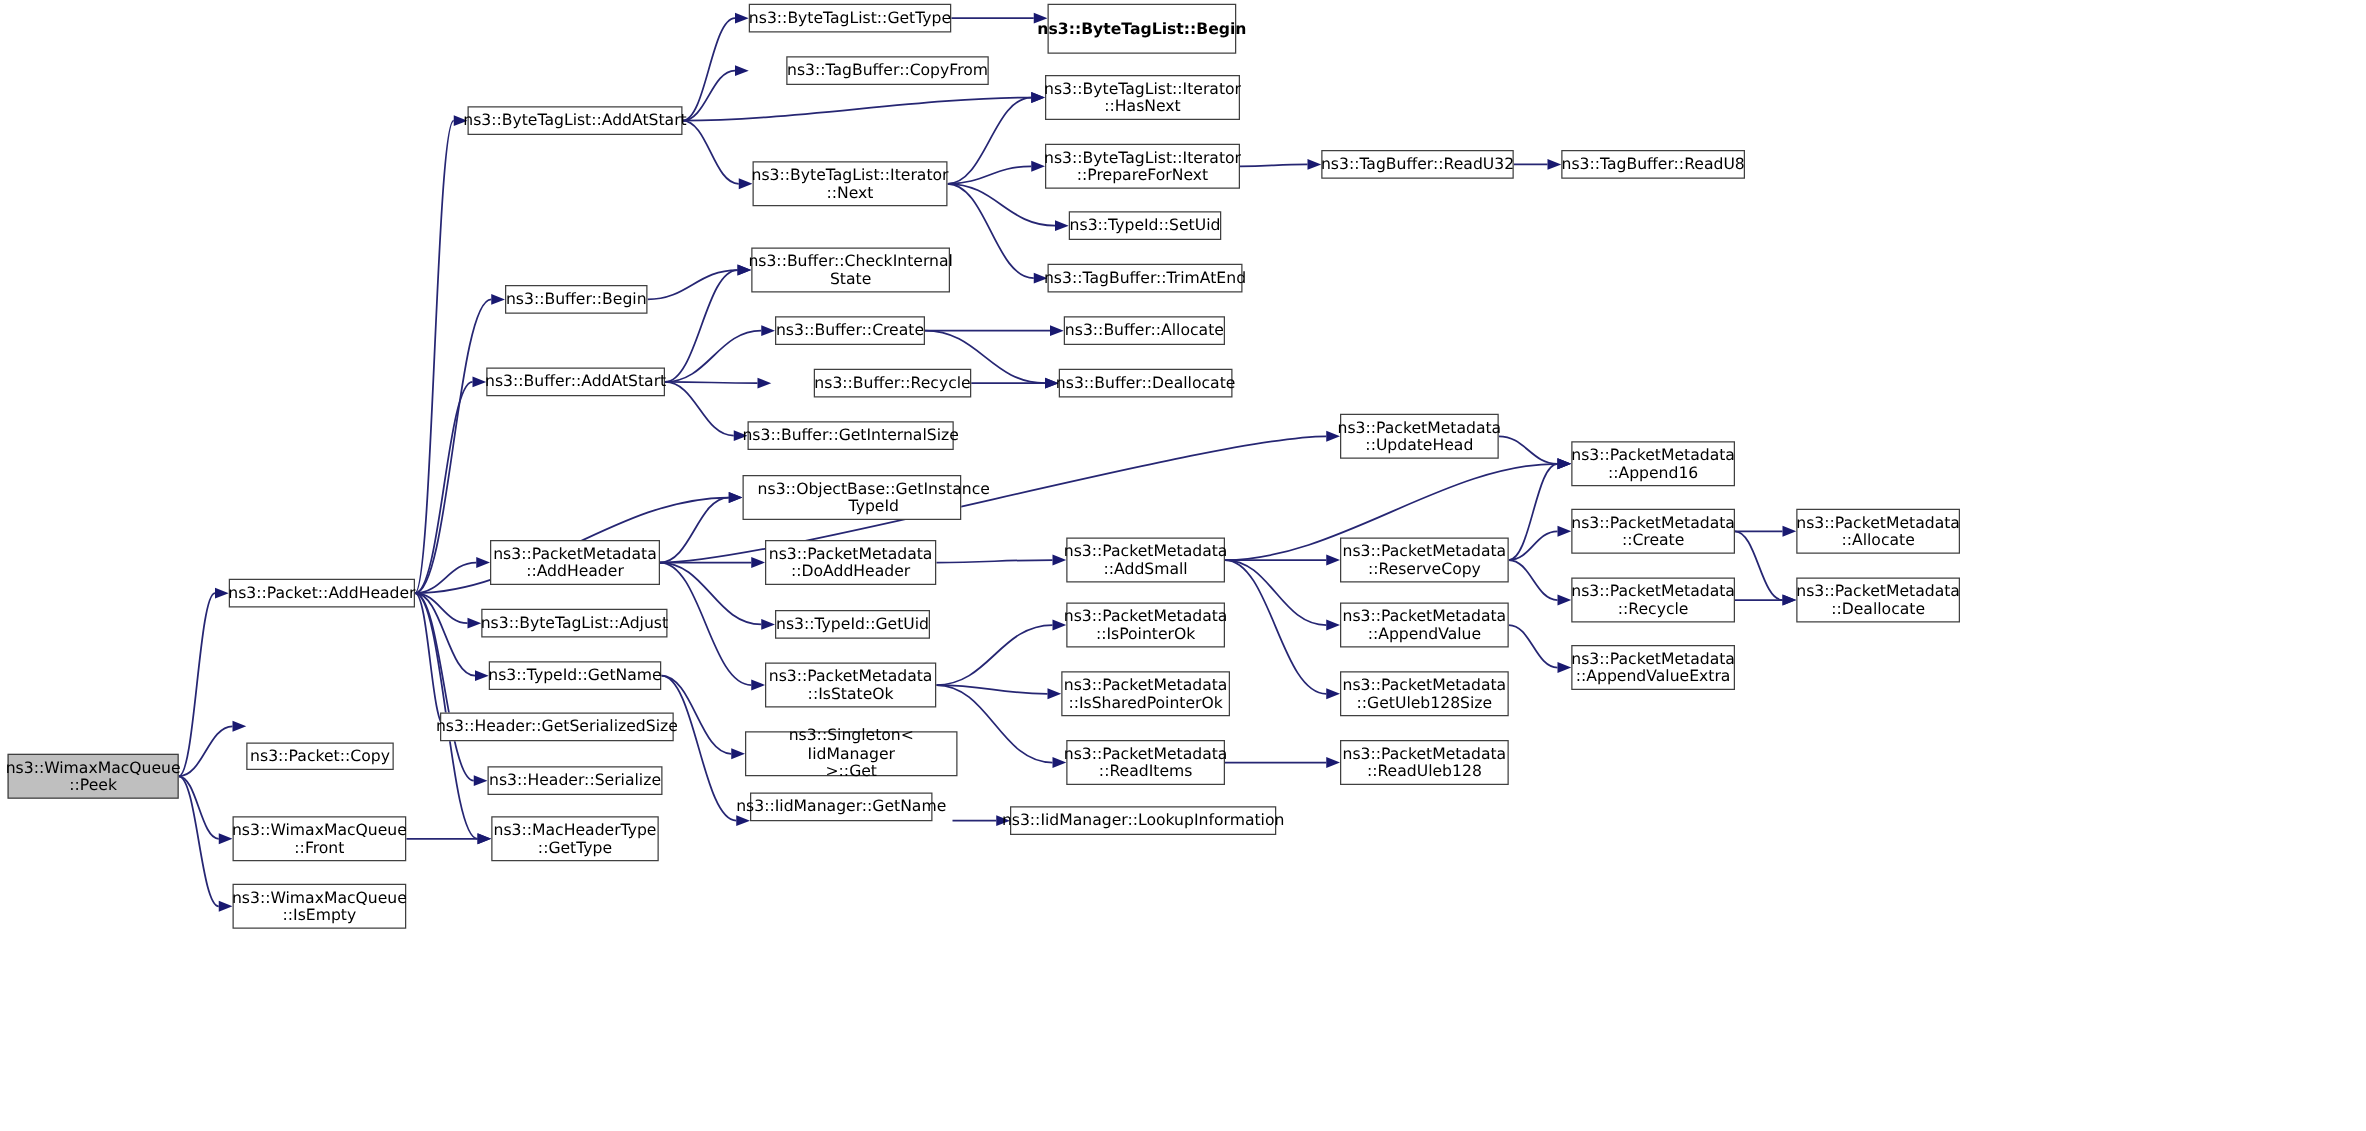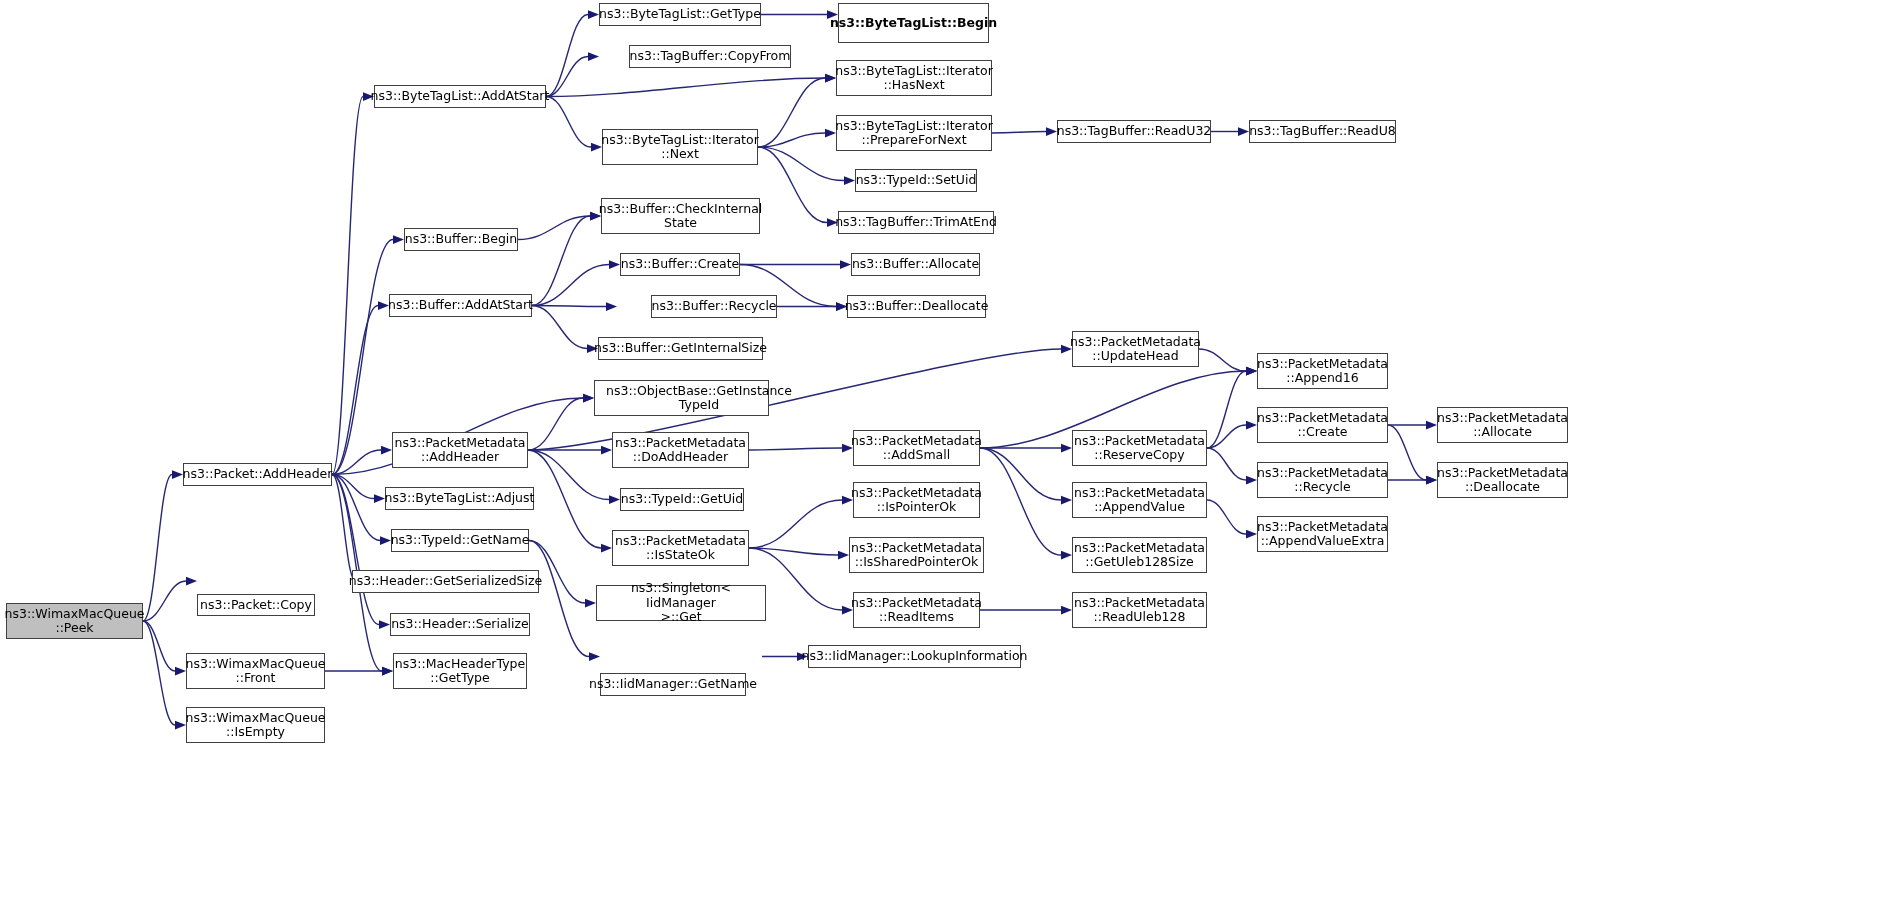--- a/index.html
+++ b/index.html
@@ -184,21 +184,21 @@
       <div class="node" style="left: 598px; top: 337px; width: 165px; height: 23px;">ns3::Buffer::GetInternalSize</div>
       <div class="node" style="left: 594px; top: 380px; width: 175px; height: 36px; padding-left: 38px;">ns3::ObjectBase::GetInstance
 TypeId</div>
       <div class="node" style="left: 612px; top: 432px; width: 137px; height: 36px;">ns3::PacketMetadata
 ::DoAddHeader</div>
       <div class="node" style="left: 620px; top: 488px; width: 124px; height: 23px;">ns3::TypeId::GetUid</div>
       <div class="node" style="left: 612px; top: 530px; width: 137px; height: 36px;">ns3::PacketMetadata
 ::IsStateOk</div>
       <div class="node" style="left: 596px; top: 585px; width: 170px; height: 36px;">ns3::Singleton&lt; IidManager
 &gt;::Get</div>
-      <div class="node" style="left: 600px; top: 673px; width: 146px; height: 23px;">ns3::IidManager::GetName</div>
+      <div class="node" style="left: 600px; top: 634px; width: 146px; height: 23px;">ns3::IidManager::GetName</div>
       <div class="node" style="left: 838px; top: 3px; width: 151px; height: 40px; font-weight: bold;">ns3::ByteTagList::Begin</div>
       <div class="node" style="left: 836px; top: 60px; width: 156px; height: 36px;">ns3::ByteTagList::Iterator
 ::HasNext</div>
       <div class="node" style="left: 836px; top: 115px; width: 156px; height: 36px;">ns3::ByteTagList::Iterator
 ::PrepareForNext</div>
       <div class="node" style="left: 855px; top: 169px; width: 122px; height: 23px;">ns3::TypeId::SetUid</div>
       <div class="node" style="left: 838px; top: 211px; width: 156px; height: 23px;">ns3::TagBuffer::TrimAtEnd</div>
       <div class="node" style="left: 851px; top: 253px; width: 129px; height: 23px;">ns3::Buffer::Allocate</div>
       <div class="node" style="left: 847px; top: 295px; width: 139px; height: 23px;">ns3::Buffer::Deallocate</div>
       <div class="node" style="left: 853px; top: 430px; width: 127px; height: 36px;">ns3::PacketMetadata

